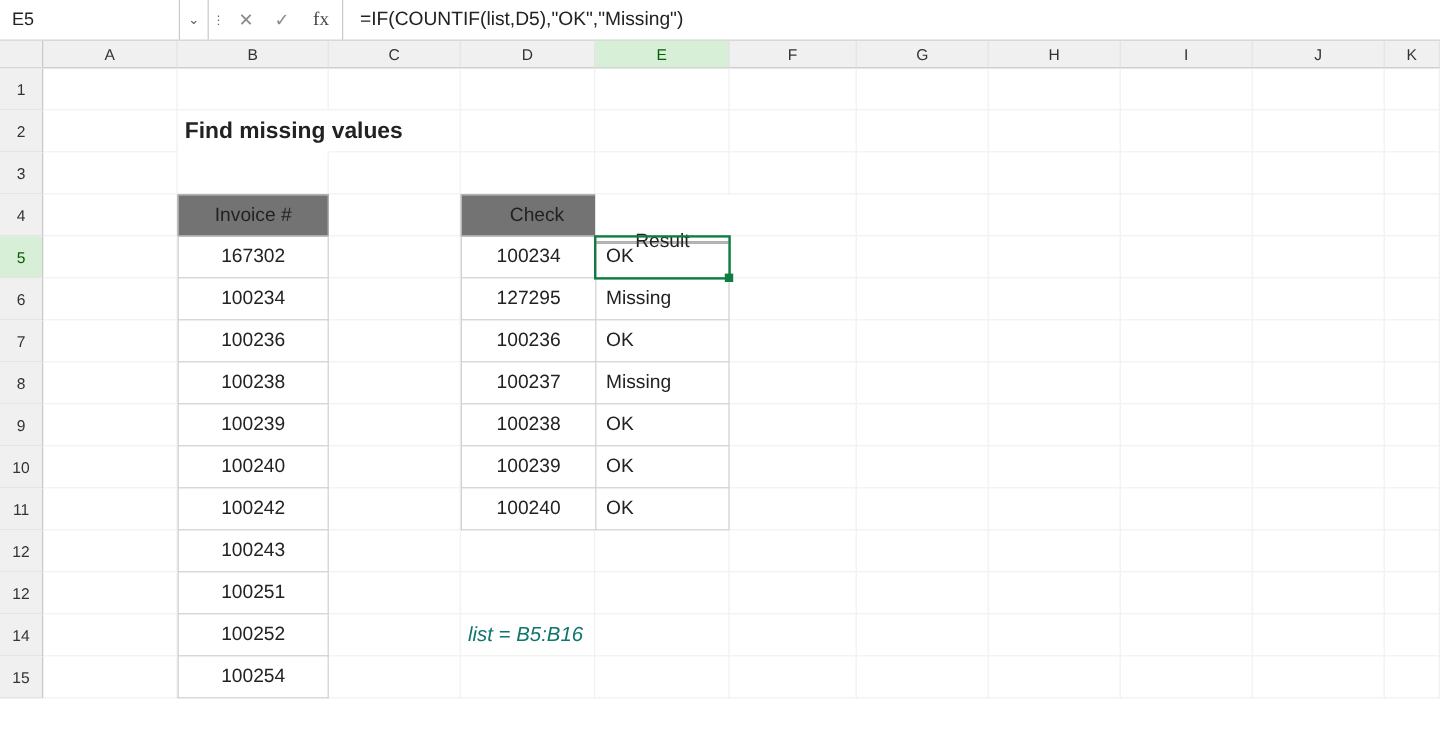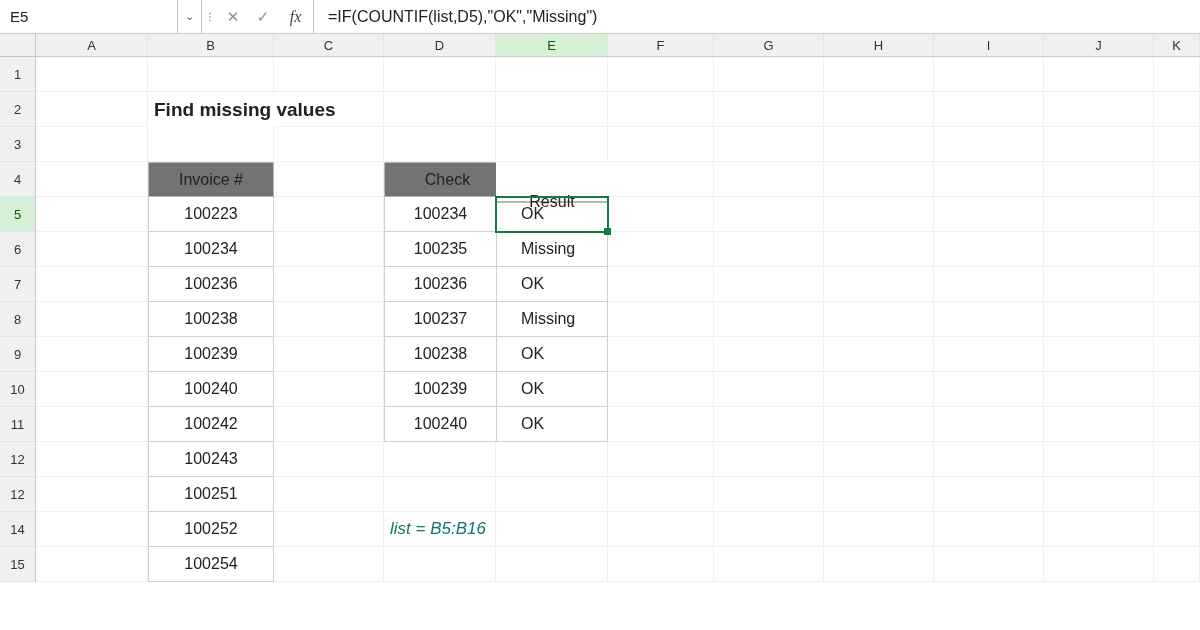--- a/index.html
+++ b/index.html
@@ -15,21 +15,21 @@
   }
   
   .formula-bar {
     display: flex;
     align-items: stretch;
     height: 34px;
     border-bottom: 1px solid #c9c9c9;
     background: #fff;
   }
   .name-box {
-    width: 178px;
+    width: 150px;
     display: flex;
     align-items: center;
     padding: 0 10px;
     font-size: 15px;
     border-right: 1px solid #c9c9c9;
     position: relative;
   }
   .name-dd {
     width: 24px; height: 100%;
     display: flex; align-items: center; justify-content: center;
@@ -43,21 +43,20 @@
   }
   .fb-btn {
     width: 30px;
     display: flex; align-items: center; justify-content: center;
     color: #8a8a8a;
     font-size: 15px;
   }
   .fx-label {
     width: 36px;
     display: flex; align-items: center; justify-content: center;
-    font-style: italic;
     font-family: "Times New Roman", serif;
     font-size: 16px;
     color: #444;
     border-right: 1px solid #c9c9c9;
   }
   .formula-input {
     flex: 1;
     display: flex; align-items: center;
     padding: 0 14px;
     font-size: 16px;
@@ -119,21 +118,21 @@
     background: #737373;
     border-top: 1px solid #b7b7b7;
     border-left: 1px solid #b7b7b7;
     border-right: 1px solid #b7b7b7;
     border-bottom: 1px solid #b7b7b7;
     justify-content: center;
   }
   .b-cell { border: 1px solid #cfcfcf; border-top: none; justify-content: center; }
   .d-cell, .e-cell { border: 1px solid #cfcfcf; border-top: none; }
   .d-cell { justify-content: center; border-right: none; }
-  .e-cell { padding-left: 24px; border-left: 1px solid #cfcfcf; }
+  .e-cell { padding-left: 8px; border-left: 1px solid #cfcfcf; }
   .d-head { border-right: none; padding-left: 20px; }
   .e-head { border-left: 1px solid #b7b7b7; margin-top: 39px; }
 
   
   .sel-wrap { position: relative; }
   .sel-border {
     position: absolute;
     border: 2px solid #107c41;
     pointer-events: none;
     box-sizing: border-box;
@@ -245,37 +244,37 @@
       <div class="cell cF"></div>
       <div class="cell cG"></div>
       <div class="cell cH"></div>
       <div class="cell cI"></div>
       <div class="cell cJ"></div>
       <div class="cell cK"></div>
     </div>
     <div class="row">
       <div class="row-head active">5</div>
       <div class="cell cA"></div>
-      <div class="cell cB b-cell">100223</div>
+      <div class="cell cB b-cell">167302</div>
       <div class="cell cC"></div>
       <div class="cell cD d-cell">100234</div>
       <div class="cell cE e-cell">OK</div>
       <div class="cell cF"></div>
       <div class="cell cG"></div>
       <div class="cell cH"></div>
       <div class="cell cI"></div>
       <div class="cell cJ"></div>
       <div class="cell cK"></div>
     </div>
     <div class="row">
       <div class="row-head">6</div>
       <div class="cell cA"></div>
       <div class="cell cB b-cell">100234</div>
       <div class="cell cC"></div>
-      <div class="cell cD d-cell">100235</div>
+      <div class="cell cD d-cell">127295</div>
       <div class="cell cE e-cell">Missing</div>
       <div class="cell cF"></div>
       <div class="cell cG"></div>
       <div class="cell cH"></div>
       <div class="cell cI"></div>
       <div class="cell cJ"></div>
       <div class="cell cK"></div>
     </div>
     <div class="row">
       <div class="row-head">7</div>

